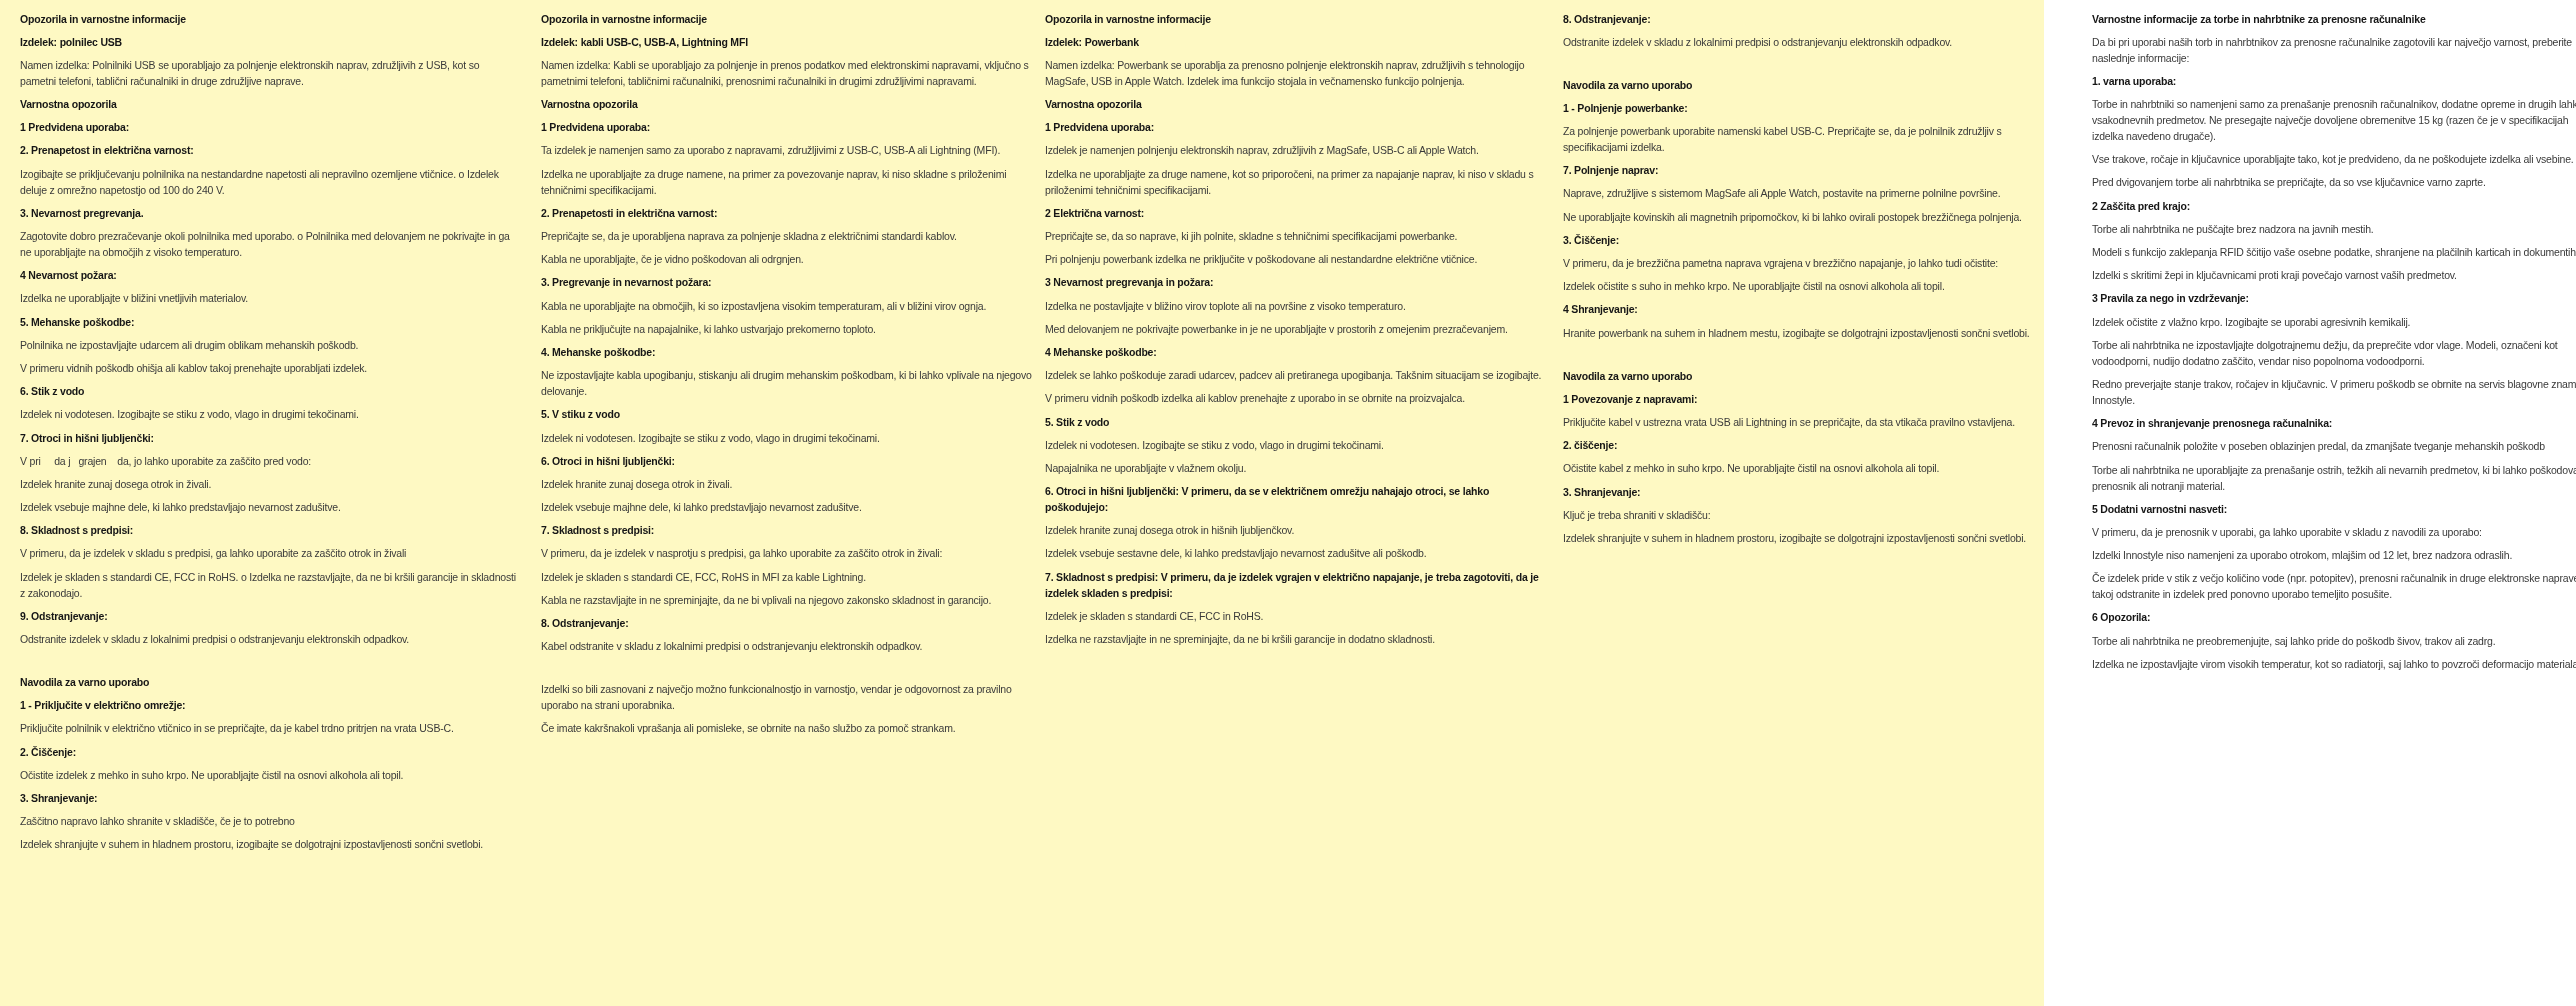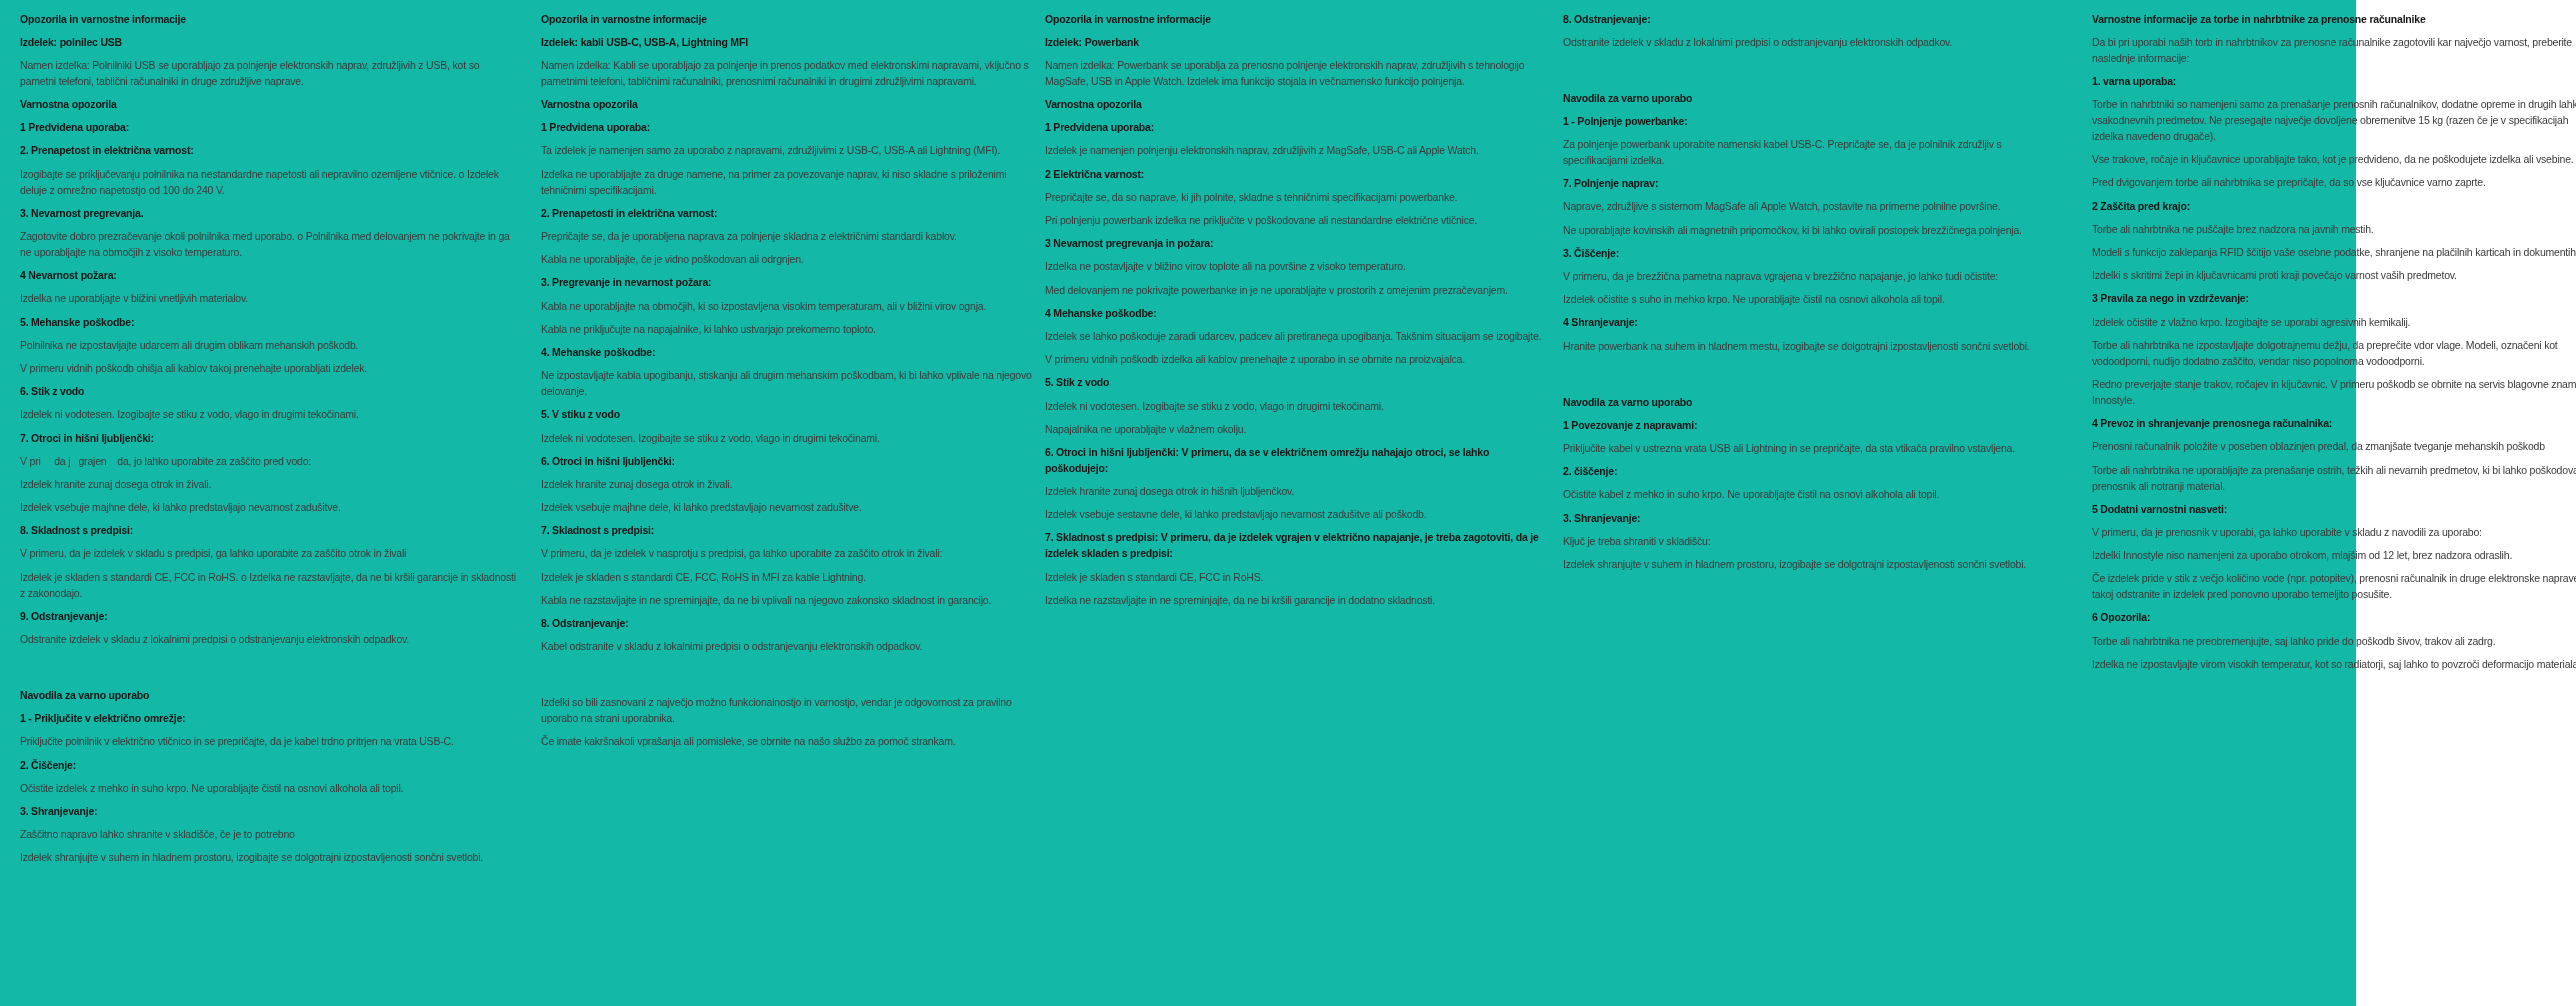--- a/index.html
+++ b/index.html
@@ -5,23 +5,23 @@
   html, body {
     margin: 0;
     padding: 0;
     background: #ffffff;
     width: 2576px;
     height: 1006px;
     overflow: hidden;
   }
   .page {
     position: relative;
-    width: 2356px;
+    width: 2044px;
     height: 1006px;
-    background: #14b8a6;
+    background: #fef9c3;
     font-family: "Liberation Sans", "DejaVu Sans", sans-serif;
     font-size: 10.5px;
     line-height: 16px;
     letter-spacing: -0.2px;
     color: #3a3a3a;
   }
   .col {
     position: absolute;
     top: 10.5px;
     width: 497px;
@@ -32,21 +32,21 @@
   .c3 { left: 1563px; }
   .c4 { left: 2092px; }
   .col p {
     margin: 0 0 7.2px 0;
   }
   .col p.bold {
     font-weight: 700;
     color: #161616;
   }
   .col p.gap {
-    margin-top: 40px;
+    margin-top: 27px;
   }
 </style>
 </head>
 <body>
 
 <main class="page">
   <section class="col c0">
       <p class="bold">Opozorila in varnostne informacije</p>
       <p class="bold">Izdelek: polnilec USB</p>
       <p>Namen izdelka: Polnilniki USB se uporabljajo za polnjenje elektronskih naprav, združljivih z USB, kot so pametni telefoni, tablični računalniki in druge združljive naprave.</p>
@@ -111,20 +111,21 @@
       <p class="gap">Izdelki so bili zasnovani z največjo možno funkcionalnostjo in varnostjo, vendar je odgovornost za pravilno uporabo na strani uporabnika.</p>
       <p>Če imate kakršnakoli vprašanja ali pomisleke, se obrnite na našo službo za pomoč strankam.</p>
     </section>
   <section class="col c2">
       <p class="bold">Opozorila in varnostne informacije</p>
       <p class="bold">Izdelek: Powerbank</p>
       <p>Namen izdelka: Powerbank se uporablja za prenosno polnjenje elektronskih naprav, združljivih s tehnologijo MagSafe, USB in Apple Watch. Izdelek ima funkcijo stojala in večnamensko funkcijo polnjenja.</p>
       <p class="bold">Varnostna opozorila</p>
       <p class="bold">1 Predvidena uporaba:</p>
       <p>Izdelek je namenjen polnjenju elektronskih naprav, združljivih z MagSafe, USB-C ali Apple Watch.</p>
+      <p>Izdelka ne uporabljajte za druge namene, kot so priporočeni, na primer za napajanje naprav, ki niso v skladu s priloženimi tehničnimi specifikacijami.</p>
       <p class="bold">2 Električna varnost:</p>
       <p>Prepričajte se, da so naprave, ki jih polnite, skladne s tehničnimi specifikacijami powerbanke.</p>
       <p>Pri polnjenju powerbank izdelka ne priključite v poškodovane ali nestandardne električne vtičnice.</p>
       <p class="bold">3 Nevarnost pregrevanja in požara:</p>
       <p>Izdelka ne postavljajte v bližino virov toplote ali na površine z visoko temperaturo.</p>
       <p>Med delovanjem ne pokrivajte powerbanke in je ne uporabljajte v prostorih z omejenim prezračevanjem.</p>
       <p class="bold">4 Mehanske poškodbe:</p>
       <p>Izdelek se lahko poškoduje zaradi udarcev, padcev ali pretiranega upogibanja. Takšnim situacijam se izogibajte.</p>
       <p>V primeru vidnih poškodb izdelka ali kablov prenehajte z uporabo in se obrnite na proizvajalca.</p>
       <p class="bold">5. Stik z vodo</p>

